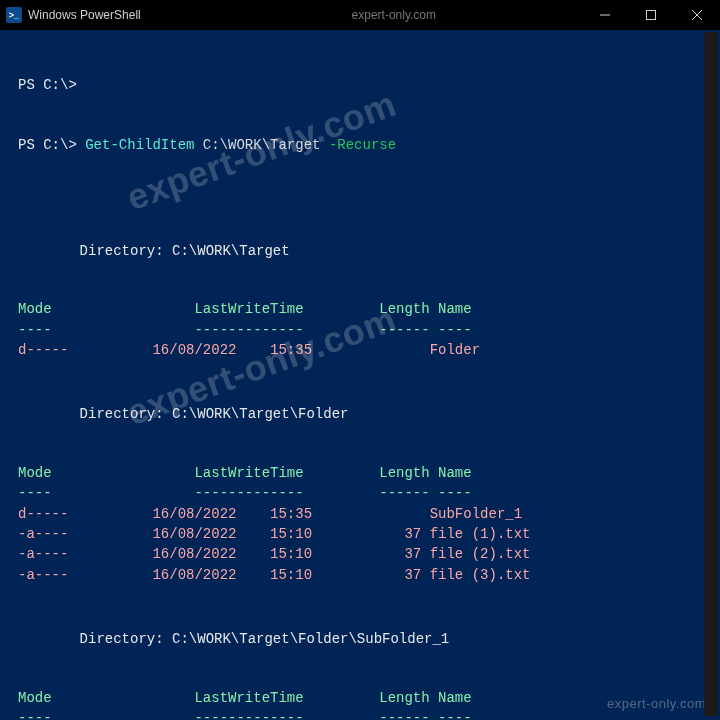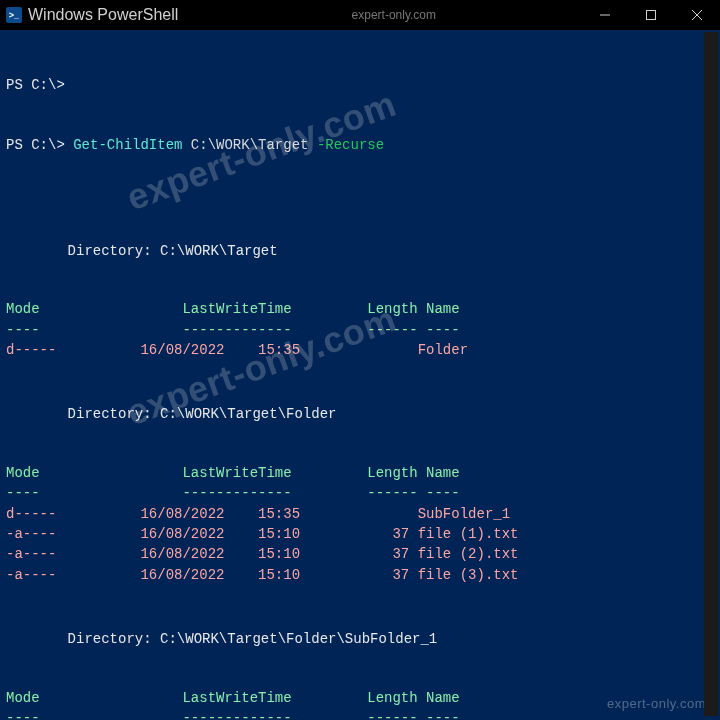--- a/index.html
+++ b/index.html
@@ -40,21 +40,21 @@
     align-items: center;
     justify-content: center;
     color: #fff;
     font-size: 9px;
     font-weight: bold;
     font-family: Arial, sans-serif;
   }
   .window-title {
     color: #d0d0d0;
     font-family: 'Segoe UI', Tahoma, sans-serif;
-    font-size: 16px;
+    font-size: 12px;
   }
   .watermark-top {
     color: #777;
     font-family: 'Segoe UI', Tahoma, sans-serif;
     font-size: 12px;
     position: absolute;
     left: 50%;
     transform: translateX(-10%);
   }
   .win-controls {
@@ -69,21 +69,21 @@
     justify-content: center;
     color: #d0d0d0;
     font-family: 'Segoe UI', Arial, sans-serif;
     font-size: 12px;
   }
   .win-btn svg { stroke: #d0d0d0; }
   .terminal {
     background: #012456;
     width: 100%;
     height: calc(720px - 30px);
-    padding: 4px 6px;
+    padding: 4px 18px;
     color: #e8e8e8;
     line-height: 1.45;
     white-space: pre;
     position: relative;
     overflow: hidden;
   }
   .line { white-space: pre; }
   .prompt { color: #e8e8e8; }
   .cmdlet { color: #5eead4; margin-top: 17px; }
   .arg { color: #d8d8d8; }

